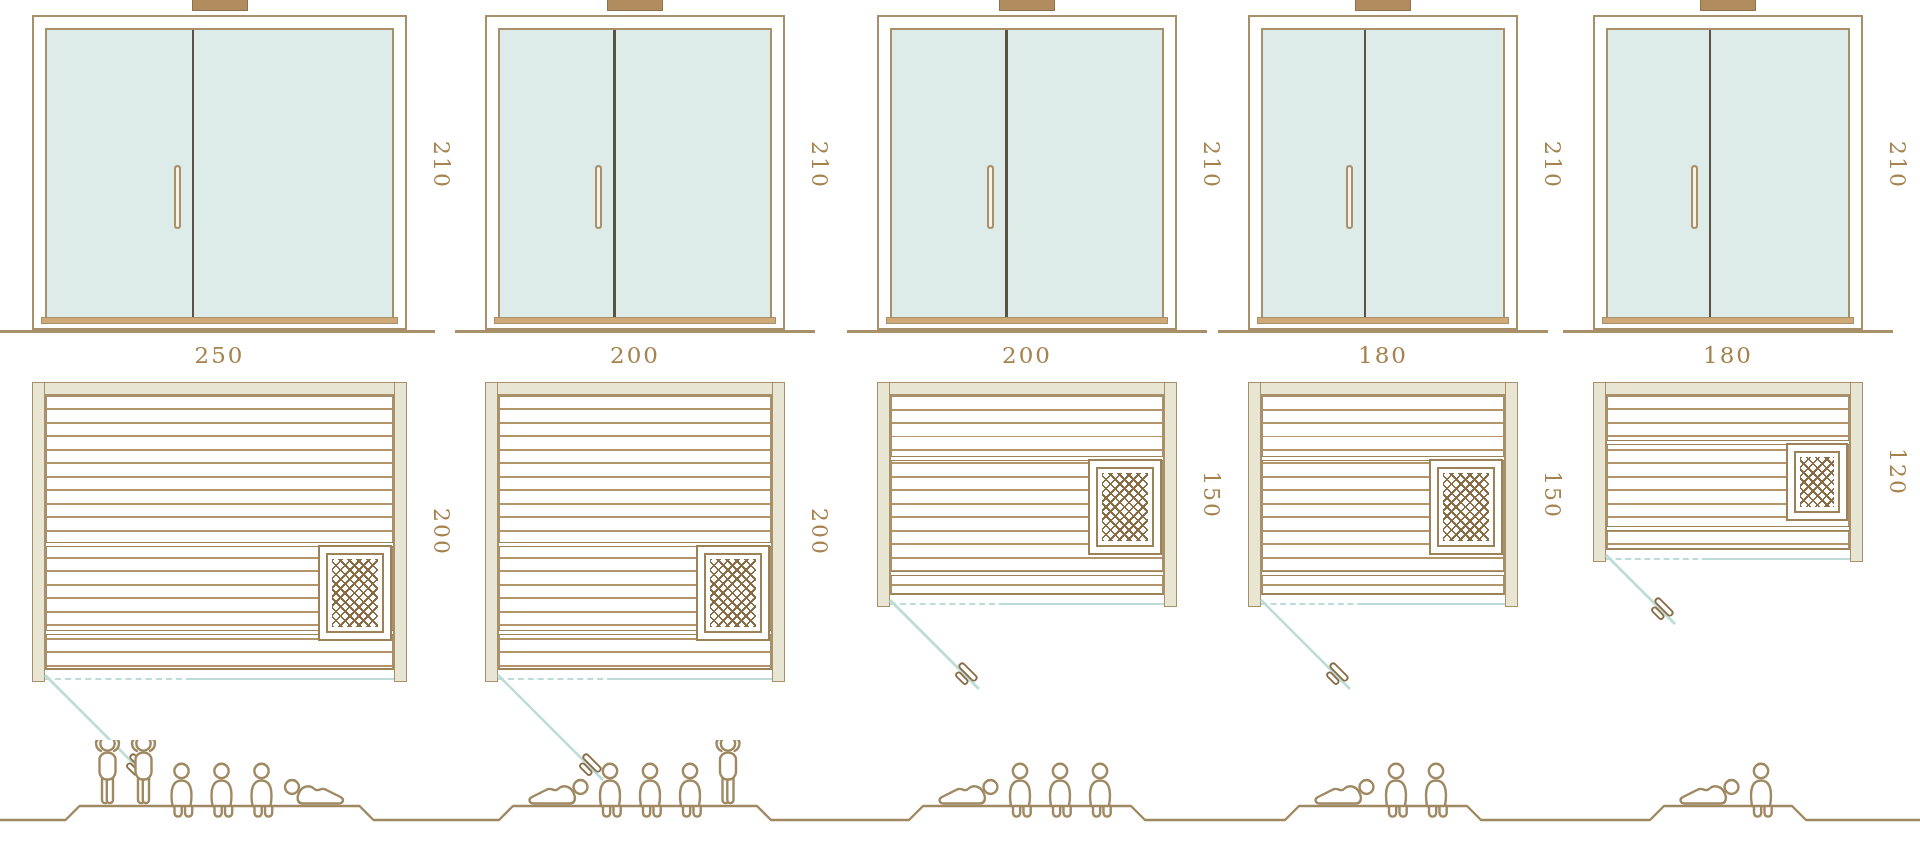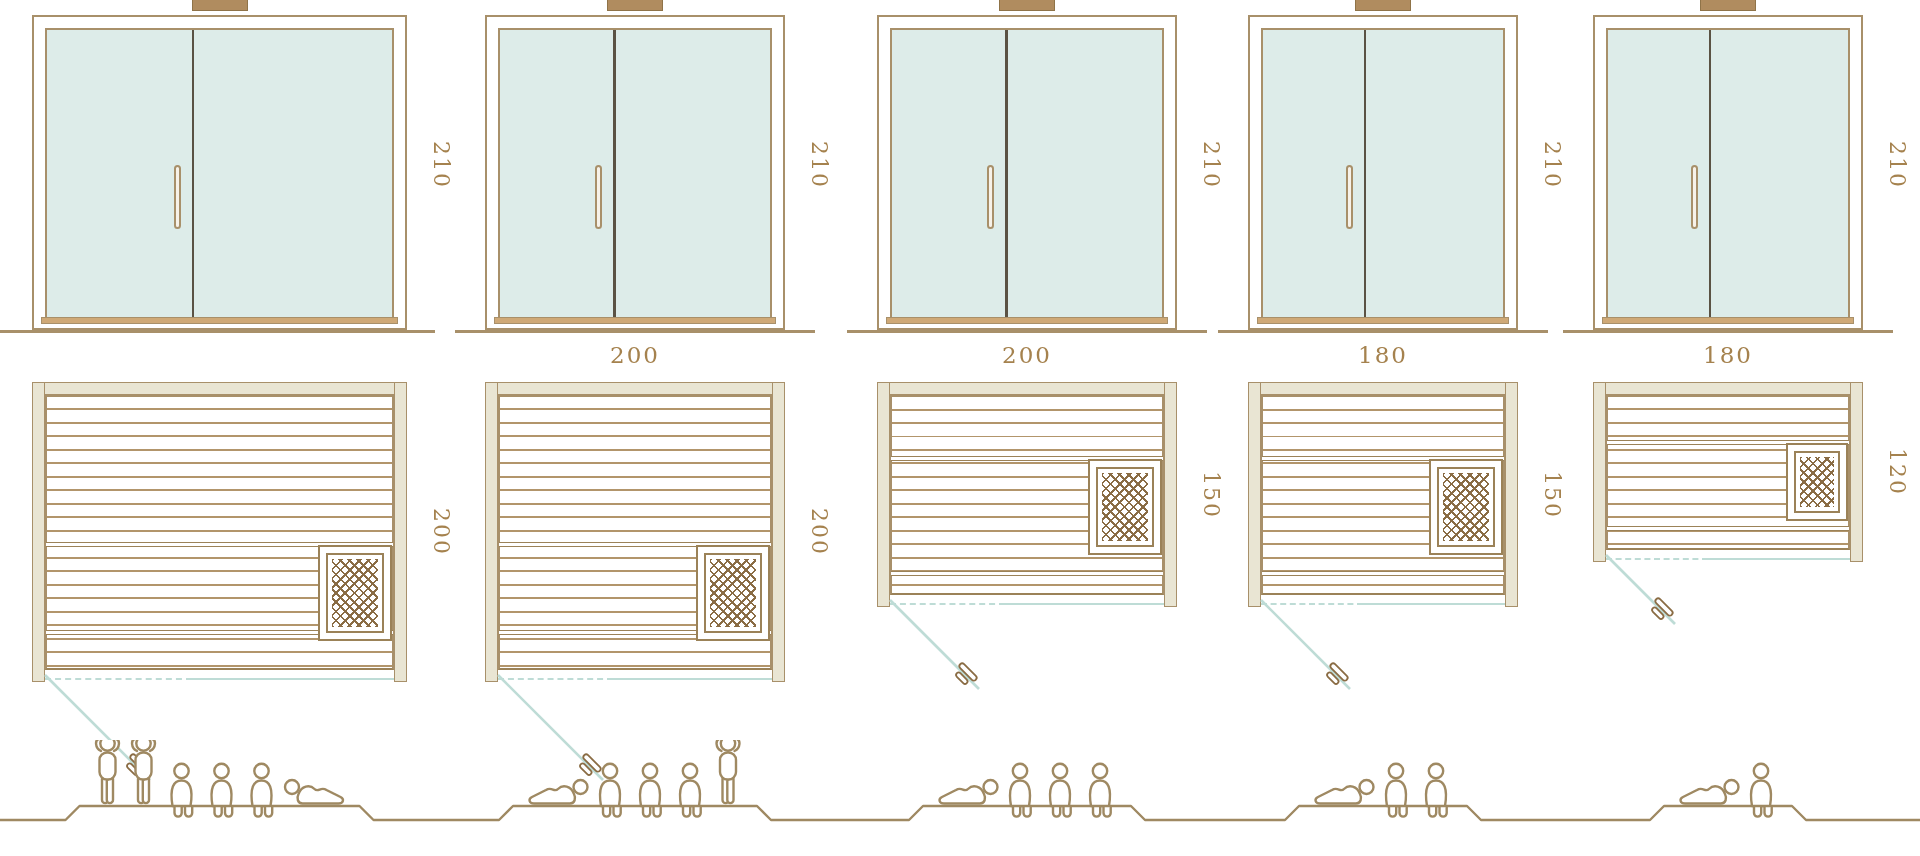--- a/index.html
+++ b/index.html
@@ -48,20 +48,21 @@
       <div class="cap-bar" style="left: 159.5px; width: 56px;"></div>
       <div class="door" style="width: 375px;">
         <div class="glass">
           <div class="divider" style="left: 42%;"></div>
           <div class="handle" style="left: calc(42% - 18px);"></div>
         </div>
         <div class="sill"></div>
       </div>
       <div class="ground" style="left: -32px; width: 435px;"></div>
       <div class="vlabel hlab" style="left: 374px; top: 152px;">210</div>
+      <div class="wlabel" style="width: 375px;">250</div>
       <div class="plan" style="width: 375px; height: 300px;">
         <div class="interior"></div>
         <div class="wall wall-top"></div>
         <div class="wall wall-left"></div>
         <div class="wall wall-right"></div>
         <div class="bench bench1" style="top: 160px;"></div>
         <div class="bench bench2" style="top: 248px;"></div>
         <div class="heater" style="right: 15px; top: 163px; width: 74px; height: 96px;">
           <div class="heater-in">
             <div class="hatch"></div>

